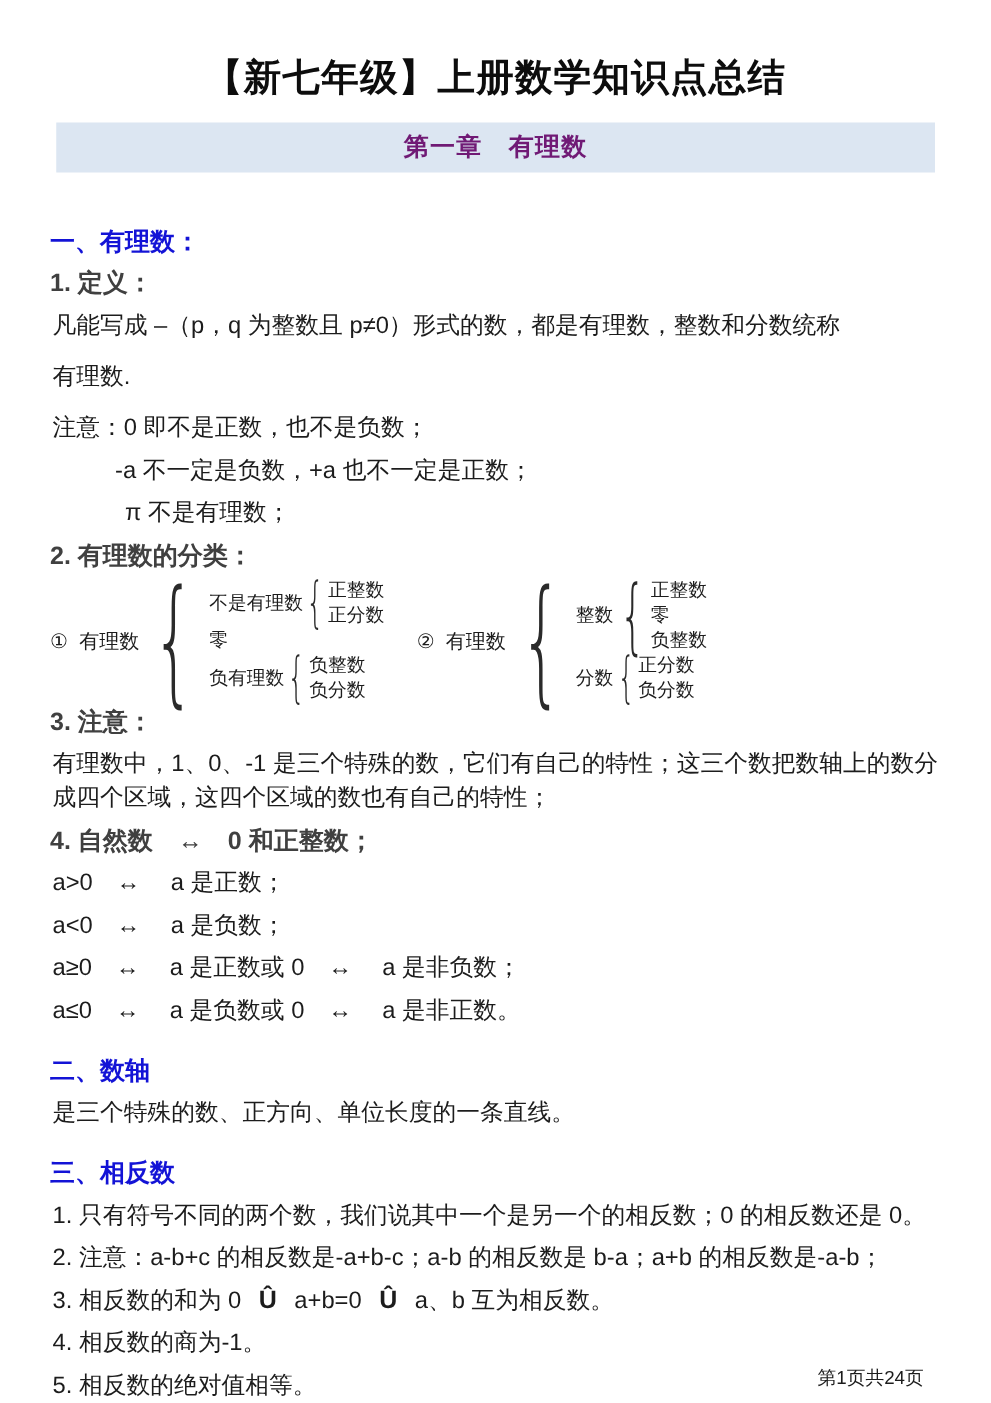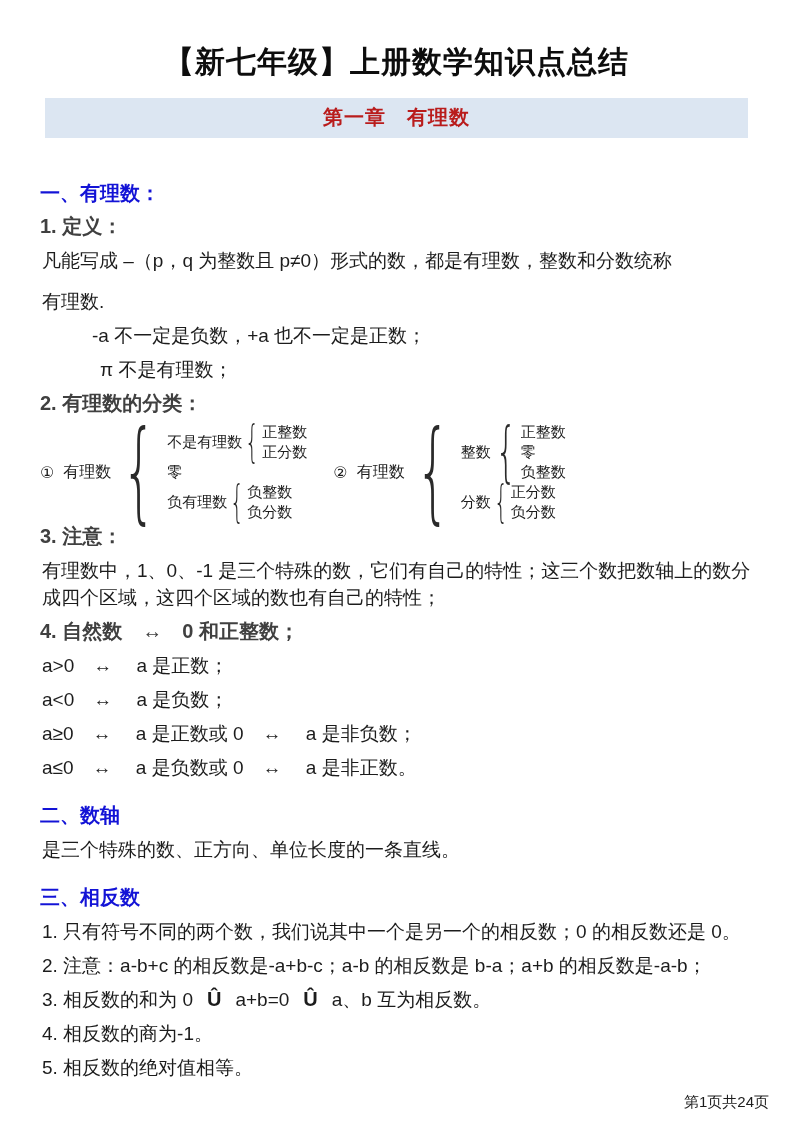--- a/index.html
+++ b/index.html
@@ -20,21 +20,21 @@
     letter-spacing: 1px;
     color: #0d0d0d;
   }
   .chapter-bar {
     margin: 15px 45px;
     background: #dce6f2;
     text-align: center;
     font-weight: 700;
     font-size: 20px;
     padding: 6px 0 7px;
-    color: #b91c1c;
+    color: #701a75;
     letter-spacing: 1px;
   }
   .content { padding: 6px 40px 0; font-size: 19px; }
   .content p { margin: 0; }
   .h-blue { color: #1313d6; font-weight: 700; font-size: 20px; margin: 21px 0 6px !important; }
   .h-red  { color: #404040; font-weight: 700; font-size: 20px; margin: 1px 0 6px !important; }
   .body   { margin: 7px 2px !important; line-height: 27px; }
   .mt-lg  { margin-top: 14px !important; }
   .ind1   { padding-left: 50px; }
   .ind2   { padding-left: 58px; }
@@ -57,41 +57,42 @@
     margin: 0 -7px;
     font-family: "DejaVu Sans", sans-serif;
   }
   .b-s { font-size: 44px; margin: 0 -4px; }
   .b-m { font-size: 66px; margin: 0 -6px; }
   .b-l { font-size: 110px; }
 
   .usym { font-weight: 800; margin: 0 14px; font-size: 20px; }
   .footer {
     position: absolute;
-    right: 24px;
+    right: 54px;
     bottom: 10px;
     font-size: 15px;
     color: #1c1c1c;
   }
 </style>
 </head>
 <body>
 
 <div class="page">
 
   <h1 class="title">【新七年级】上册数学知识点总结</h1>
 
   <div class="chapter-bar">第一章　有理数</div>
 
   <div class="content">
 
     <p class="h-blue">一、有理数：</p>
     <p class="h-red">1. 定义：</p>
     <p class="body">凡能写成 –（p，q 为整数且 p≠0）形式的数，都是有理数，整数和分数统称</p>
     <p class="body mt-lg">有理数.</p>
+    <p class="body mt-lg">注意：0 即不是正数，也不是负数；</p>
     <p class="body ind1">-a 不一定是负数，+a 也不一定是正数；</p>
     <p class="body ind2">π 不是有理数；</p>
 
     <p class="h-red">2. 有理数的分类：</p>
 
     <div class="diagram">
 
       <div class="dg">
         <span class="dg-num">①</span>
         <span class="lbl">有理数</span>

